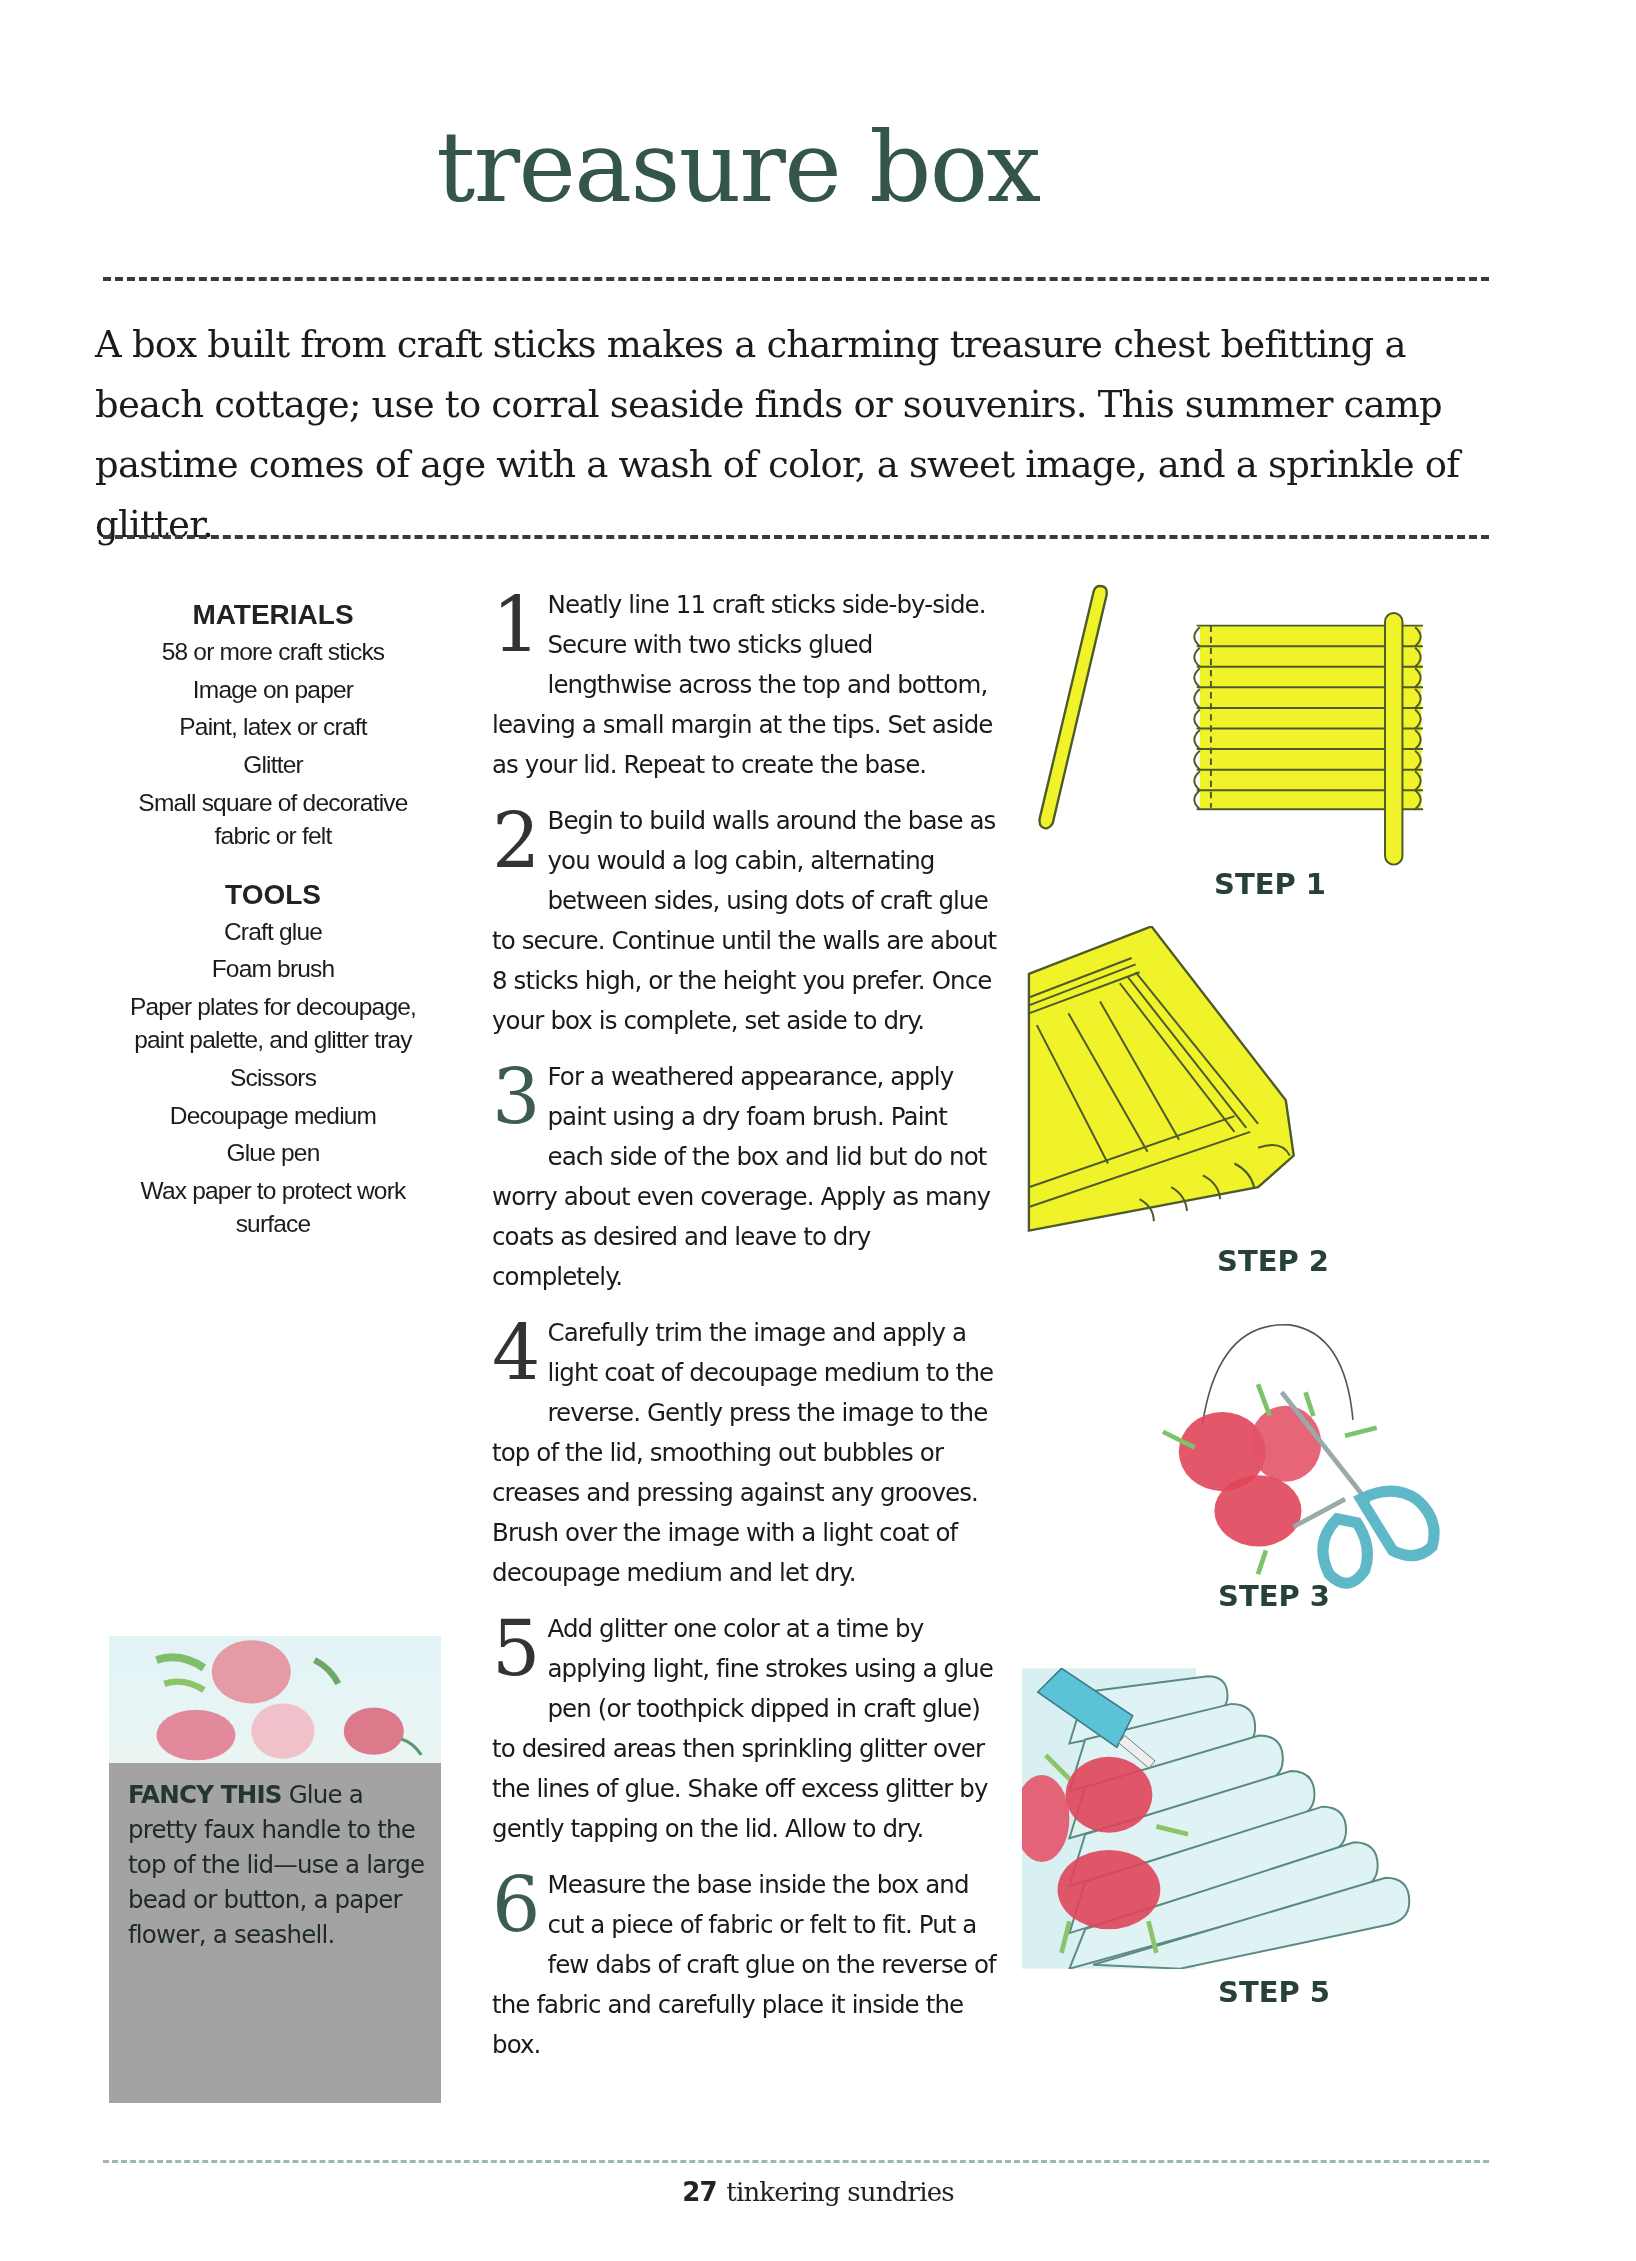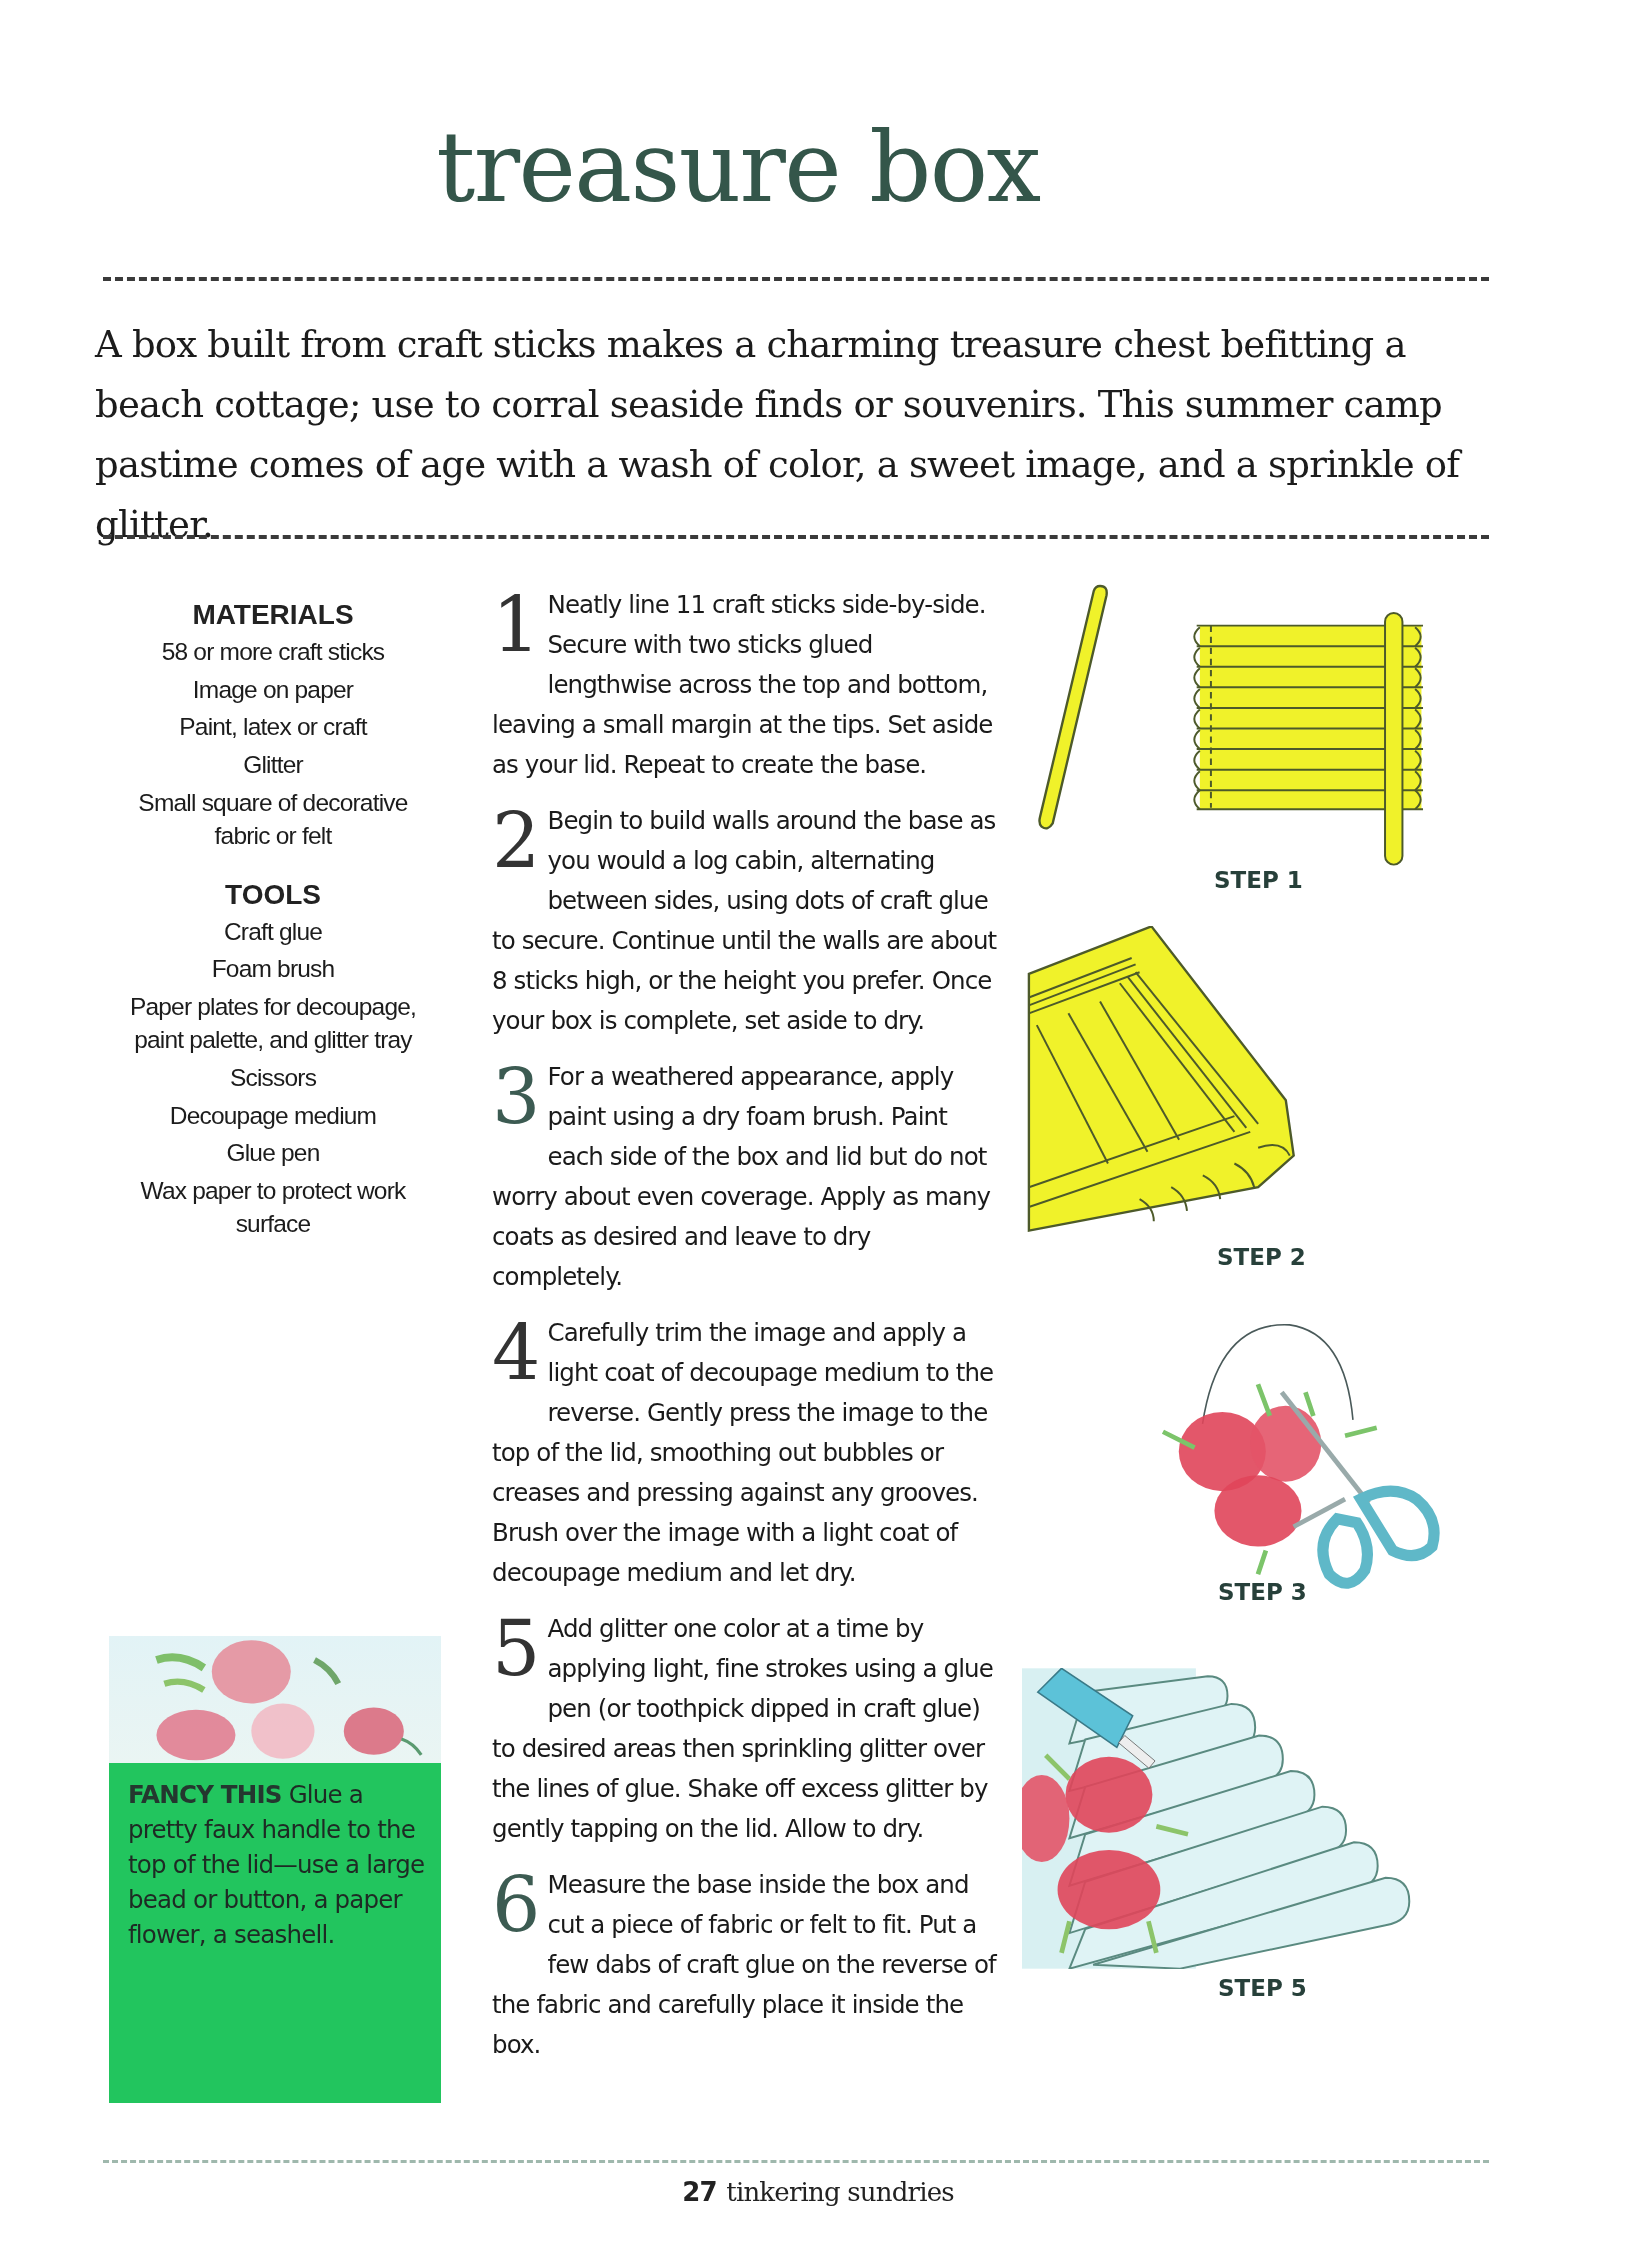--- a/index.html
+++ b/index.html
@@ -26,21 +26,21 @@
     position: absolute; left: 103px; width: 340px; top: 595px; text-align: center;
     font-family: Liberation Sans, sans-serif; font-size: 24.5px; line-height: 38px; color: #1c1c1c;
     letter-spacing: -0.8px;
   }
   .left-col h3 { margin: 0; font-size: 28px; font-weight: bold; line-height: 40px; color: #222; letter-spacing: 0; }
   .left-col .item { display: block; line-height: 33px; margin-bottom: 4.7px; }
   .left-col .tools { margin-top: 23px; }
 
   .tip-box {
     position: absolute; left: 109px; top: 1636px; width: 332px; height: 467px;
-    background: #22c55e;
+    background: #a3a3a3;
   }
   .tip-img {
     position: absolute; left: 0; top: 0; width: 332px; height: 127px;
     background: linear-gradient(180deg, #e2f3f6 0%, #eaf5f3 100%);
     overflow: hidden;
   }
   .tip-text {
     position: absolute; left: 19px; top: 141px; width: 301px;
     font-family: "DejaVu Sans", sans-serif; font-size: 24.5px; line-height: 35px; color: #1e2a24;
     letter-spacing: -0.8px;
@@ -55,21 +55,21 @@
   .step { position: relative; margin-bottom: 16px; }
   .step .num {
     float: left; font-family: "DejaVu Serif", serif; font-size: 76px; line-height: 63px;
     margin: 8px 8px 0 0; height: 73px; color: #333;
   }
   .step .num.teal { color: #3c5b52; }
 
   .figure { position: absolute; }
   .step-label {
     position: absolute; font-family: "DejaVu Sans", sans-serif; font-weight: bold;
-    font-size: 23px; color: #27403a; letter-spacing: 0;
+    font-size: 29px; color: #27403a; letter-spacing: 0;
   }
 
   .footer {
     position: absolute; left: 0; width: 1636px; top: 2177px; text-align: center;
     font-family: "DejaVu Serif", serif; font-size: 26px; color: #222; letter-spacing: -0.8px;
   }
   .footer b { font-family: "DejaVu Sans", sans-serif; margin-right: 9.5px; }
 </style>
 </head>
 <body>

